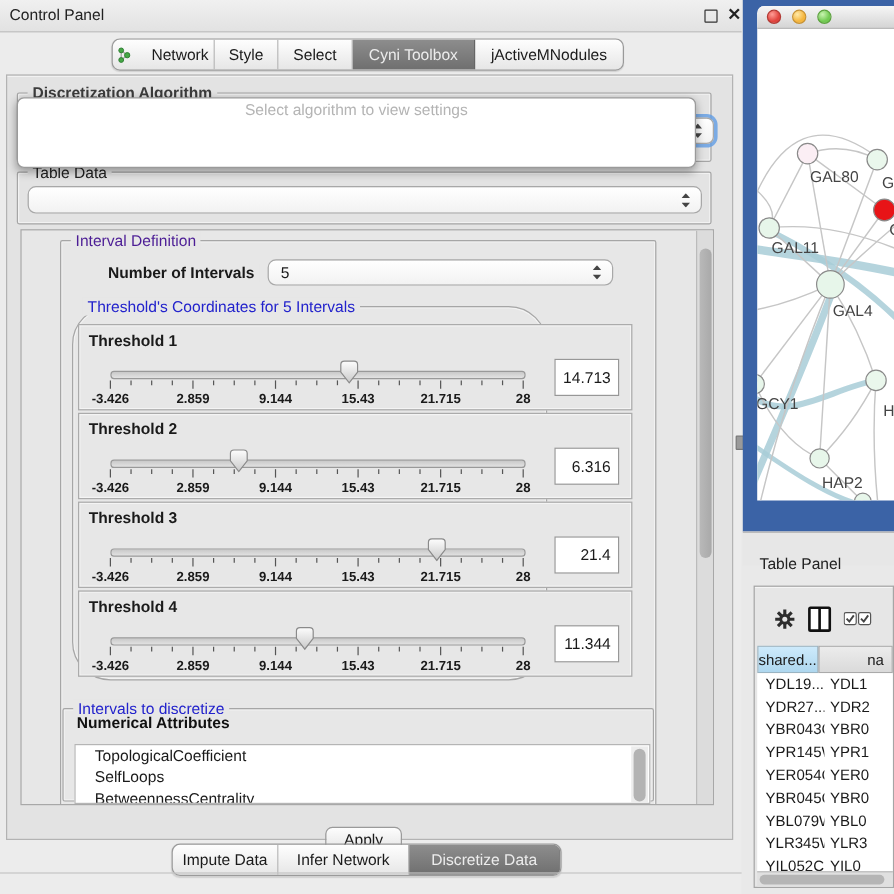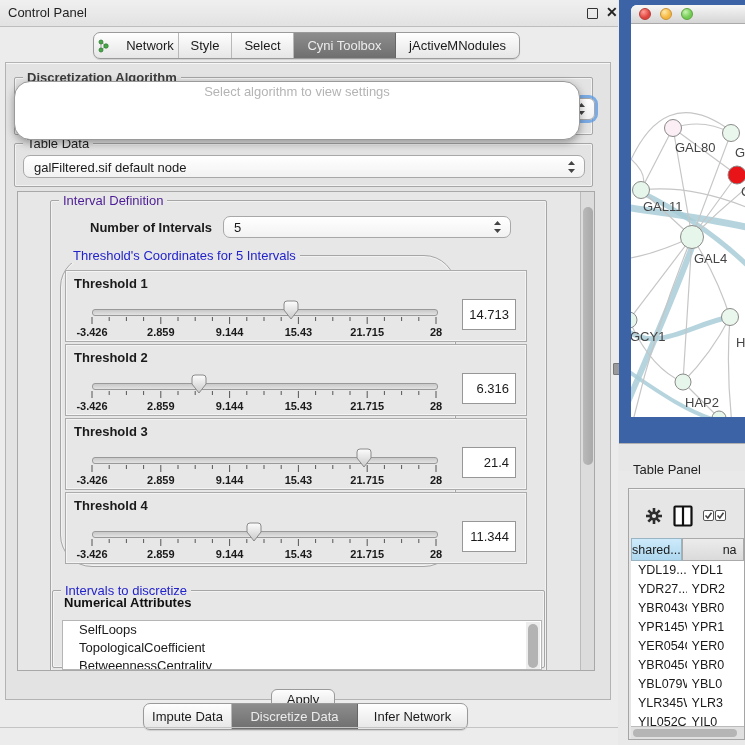--- a/index.html
+++ b/index.html
@@ -39,21 +39,21 @@
   .glabel-dark{color:#3c3c3c;font-weight:bold;}
 
   .combo{position:absolute;background:linear-gradient(#ffffff,#f2f2f2);border:1px solid #a8a8a8;
          border-radius:7px;box-sizing:border-box;}
   .combo .cval{position:absolute;left:10px;top:50%;transform:translateY(-50%);color:#1a1a1a;}
   .stepper{position:absolute;right:9px;top:50%;transform:translateY(-50%);width:7px;height:12px;}
 
   #da-combo{left:20px;top:97px;width:569px;height:22px;border-radius:6px;
             box-shadow:0 0 0 3px rgba(96,156,227,.8);}
   #algo-popup{left:13px;top:80px;width:564px;height:57px;background:#fff;border:1px solid #9a9a9a;
-              border-radius:16px;box-shadow:0 3px 8px rgba(0,0,0,.35);z-index:5;}
+              border-radius:6px;box-shadow:0 3px 8px rgba(0,0,0,.35);z-index:5;}
   .popup-hint{height:19px;line-height:19px;text-align:center;color:#b4b4b4;}
   .popup-item{height:17px;line-height:17px;padding-left:8px;color:#111;}
   .popup-item.b{font-weight:bold;}
 
   #td-group{left:13px;top:142px;width:579px;height:44px;}
   #td-combo{left:22px;top:154px;width:562px;height:23px;}
 
   #scrollpanel{left:16px;top:190px;width:578px;height:480px;background:#e7e7e7;
                border:1px solid #a8a8a8;box-sizing:border-box;overflow:hidden;}
   #v-scroll{position:absolute;left:562px;top:0;width:15px;height:478px;background:#dcdcdc;border-left:1px solid #bbb;}
@@ -179,21 +179,20 @@
     </div>
 
     <div id="algo-popup" class="abs" style="left:8px;top:18px;">
       <div class="popup-hint">Select algorithm to view settings</div>
     </div>
 
     <div class="titled-group" id="td-group" style="left:8px;top:80px;">
       <span class="group-label" style="color:#222;">Table Data</span>
     </div>
     <div class="combo" id="td-combo" style="left:17px;top:92px;">
-      <span class="cval">galFiltered.sif default node</span>
       <svg class="stepper" viewBox="0 0 7 12">
         <path d="M3.5,0 L7,4 H0 Z" fill="#444"></path>
           <path d="M3.5,12 L0,8 H7 Z" fill="#444"></path>
       </svg>
     </div>
 
     <div id="scrollpanel" class="abs" style="left:11px;top:128px;">
 
       <div class="titled-group" id="intdef-group">
         <span class="group-label glabel-green" style="background:#e7e7e7;">Interval Definition</span>
@@ -361,46 +360,46 @@
             </div>
           </div>
       </div>
 
       <div class="titled-group" id="attr-group">
         <span class="group-label glabel-blue" style="background:#e7e7e7;">Intervals to discretize</span>
       </div>
       <span class="abs inpanel-label" id="attr-subtitle">Numerical Attributes</span>
       <div class="abs" id="attr-list">
         <div id="attr-items">
+            <div class="attr-item">TopologicalCoefficient</div>
             <div class="attr-item">SelfLoops</div>
-            <div class="attr-item">TopologicalCoefficient</div>
             <div class="attr-item">BetweennessCentrality</div>
           </div>
         <div id="attr-scroll">
           <div id="attr-thumb"></div>
         </div>
       </div>
 
       <div id="v-scroll">
         <div id="v-thumb"></div>
       </div>
     </div>
 
     <div class="abs" id="apply-btn" style="left:265px;top:626px;">Apply</div>
   </div>
 
   <div id="bottomTabs" class="abs seg-bar">
       <div class="seg" style="width: 88px;">
         <span>Impute Data</span>
       </div>
+      <div class="seg" style="width: 109px;">
+        <span>Infer Network</span>
+      </div>
       <div class="seg sel" style="width: 126px;">
         <span>Discretize Data</span>
-      </div>
-      <div class="seg" style="width: 109px;">
-        <span>Infer Network</span>
       </div>
     </div>
   <div id="bottom-line" class="abs"></div>
   <div id="grip" class="abs"></div>
 </div>
 
 <div id="net-frame" class="abs">
   <div id="net-window" class="abs" style="left:12px;top:5px;">
     <div id="net-titlebar">
       <div class="tl" id="tl-red"></div>

